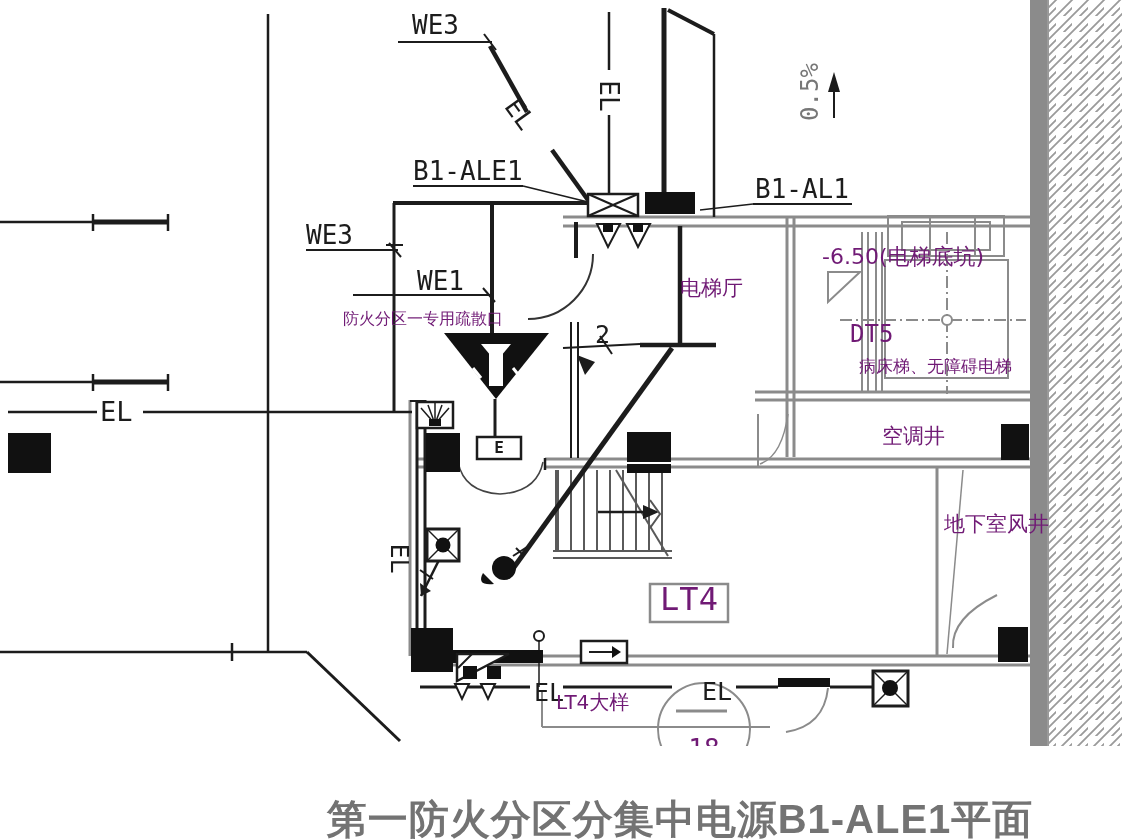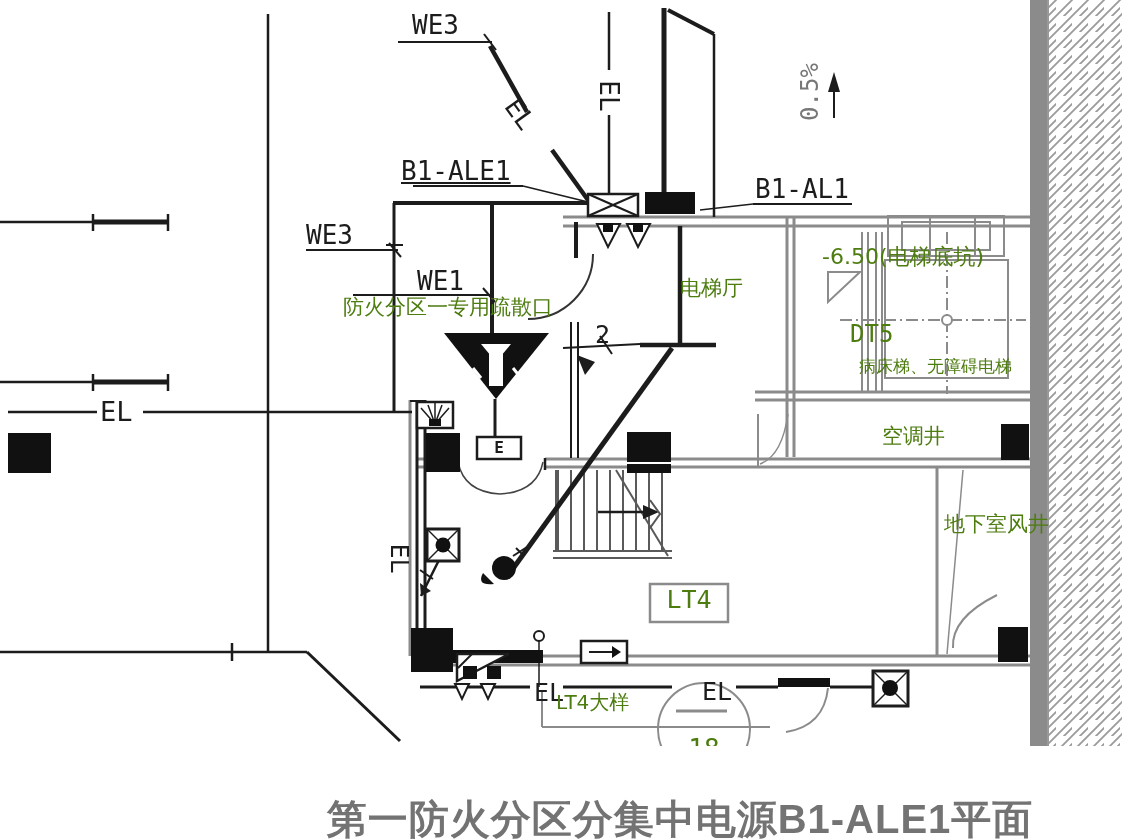--- a/index.html
+++ b/index.html
@@ -2,21 +2,21 @@
 <html><head>
 <meta charset="utf-8">
 <style>
   html,body{margin:0;padding:0;background:#ffffff;}
   #stage{position:relative;width:1122px;height:840px;background:#ffffff;overflow:hidden;
          font-family:"DejaVu Sans", sans-serif;}
   .plan{position:absolute;left:0;top:0;width:1122px;height:746px;overflow:hidden;}
   .plan svg{position:absolute;left:0;top:0;}
   .lbl{position:absolute;color:#1c1c1c;font-family:"DejaVu Sans Mono", monospace;
        font-size:26px;font-weight:500;white-space:nowrap;line-height:1;}
-  .glbl{position:absolute;color:#4d7c0f;font-family:"DejaVu Sans", sans-serif;
+  .glbl{position:absolute;color:#701a75;font-family:"DejaVu Sans", sans-serif;
         font-size:21px;white-space:nowrap;line-height:1;}
   .vert{transform:rotate(90deg);transform-origin:center;}
   .vertccw{transform:rotate(-90deg);transform-origin:center;}
   .diag{transform:rotate(54deg);transform-origin:center;}
   .boxlbl{display:flex;align-items:center;justify-content:center;}
   #title{position:absolute;left:320px;top:792px;width:720px;text-align:center;
          font-family:"Liberation Sans", sans-serif;font-size:40px;font-weight:700;
          color:#737373;letter-spacing:1px;}
 </style>
 </head>
@@ -237,37 +237,37 @@
           <line x1="873" y1="706" x2="908" y2="671" stroke="#1c1c1c" stroke-width="1.5"></line>
           <circle cx="890" cy="688" r="8" fill="#111111"></circle>
         </g>
         <rect x="778" y="678" width="52" height="9" fill="#111111"></rect>
       </g>
     </svg>
 
     <div class="lbl" style="left:412px;top:12px;">WE3</div>
     <div class="lbl diag" style="left:500px;top:101px;width:40px;text-align:center;">EL</div>
     <div class="lbl vert" style="left:589px;top:83px;width:40px;text-align:center;">EL</div>
-    <div class="lbl" style="left:401px;top:158px;text-decoration:underline;">B1-ALE1</div>
+    <div class="lbl" style="left:413px;top:158px;">B1-ALE1</div>
     <div class="lbl" style="left:755px;top:176px;">B1-AL1</div>
     <div class="lbl vertccw" style="left:775px;top:80px;width:70px;text-align:center;font-size:24px;color:#777;">0.5%</div>
     <div class="lbl" style="left:306px;top:222px;">WE3</div>
     <div class="lbl" style="left:417px;top:268px;">WE1</div>
-    <div class="glbl" style="left:343px;top:297px;font-size:21px;">防火分区一专用疏散口</div>
+    <div class="glbl" style="left:343px;top:311px;font-size:16px;">防火分区一专用疏散口</div>
     <div class="glbl" style="left:680px;top:278px;">电梯厅</div>
     <div class="glbl" style="left:822px;top:246px;font-size:22px;">-6.50(电梯底坑)</div>
     <div class="glbl" style="left:850px;top:322px;font-size:24px;font-family:'DejaVu Sans Mono',monospace;text-align:center;">DT5</div>
     <div class="glbl" style="left:828px;top:358px;font-size:17px;margin-left:31px;">病床梯、无障碍电梯</div>
     <div class="glbl" style="left:882px;top:426px;text-align:right;">空调井</div>
     <div class="glbl" style="left:944px;top:514px;font-size:21px;">地下室风井</div>
     <div class="lbl" style="left:100px;top:398px;font-size:27px;">EL</div>
     <div class="lbl vert" style="left:379px;top:546px;width:40px;text-align:center;font-size:25px;">EL</div>
     <div class="lbl" style="left:595px;top:322px;font-size:25px;">2</div>
     <div class="lbl boxlbl" style="left:477px;top:437px;width:44px;height:22px;font-size:16px;font-weight:700;">E</div>
-    <div class="glbl boxlbl" style="left:650px;top:584px;width:78px;height:30px;font-size:25px;font-family:'DejaVu Sans Mono',monospace;">LT4</div>
+    <div class="glbl boxlbl" style="left:650px;top:584px;width:78px;height:30px;font-size:32px;font-family:'DejaVu Sans Mono',monospace;">LT4</div>
     <div class="lbl" style="left:534px;top:680px;font-size:25px;">EL</div>
     <div class="glbl" style="left:556px;top:692px;font-size:20px;">LT4大样</div>
     <div class="lbl" style="left:702px;top:679px;font-size:25px;">EL</div>
     <div class="glbl" style="left:686px;top:716px;width:36px;text-align:center;font-size:26px;font-family:'DejaVu Sans Mono',monospace;margin-top:20px;">18</div>
   </div>
 
   <div id="title">第一防火分区分集中电源B1-ALE1平面布置图</div>
 </div>
 
 </body></html>

